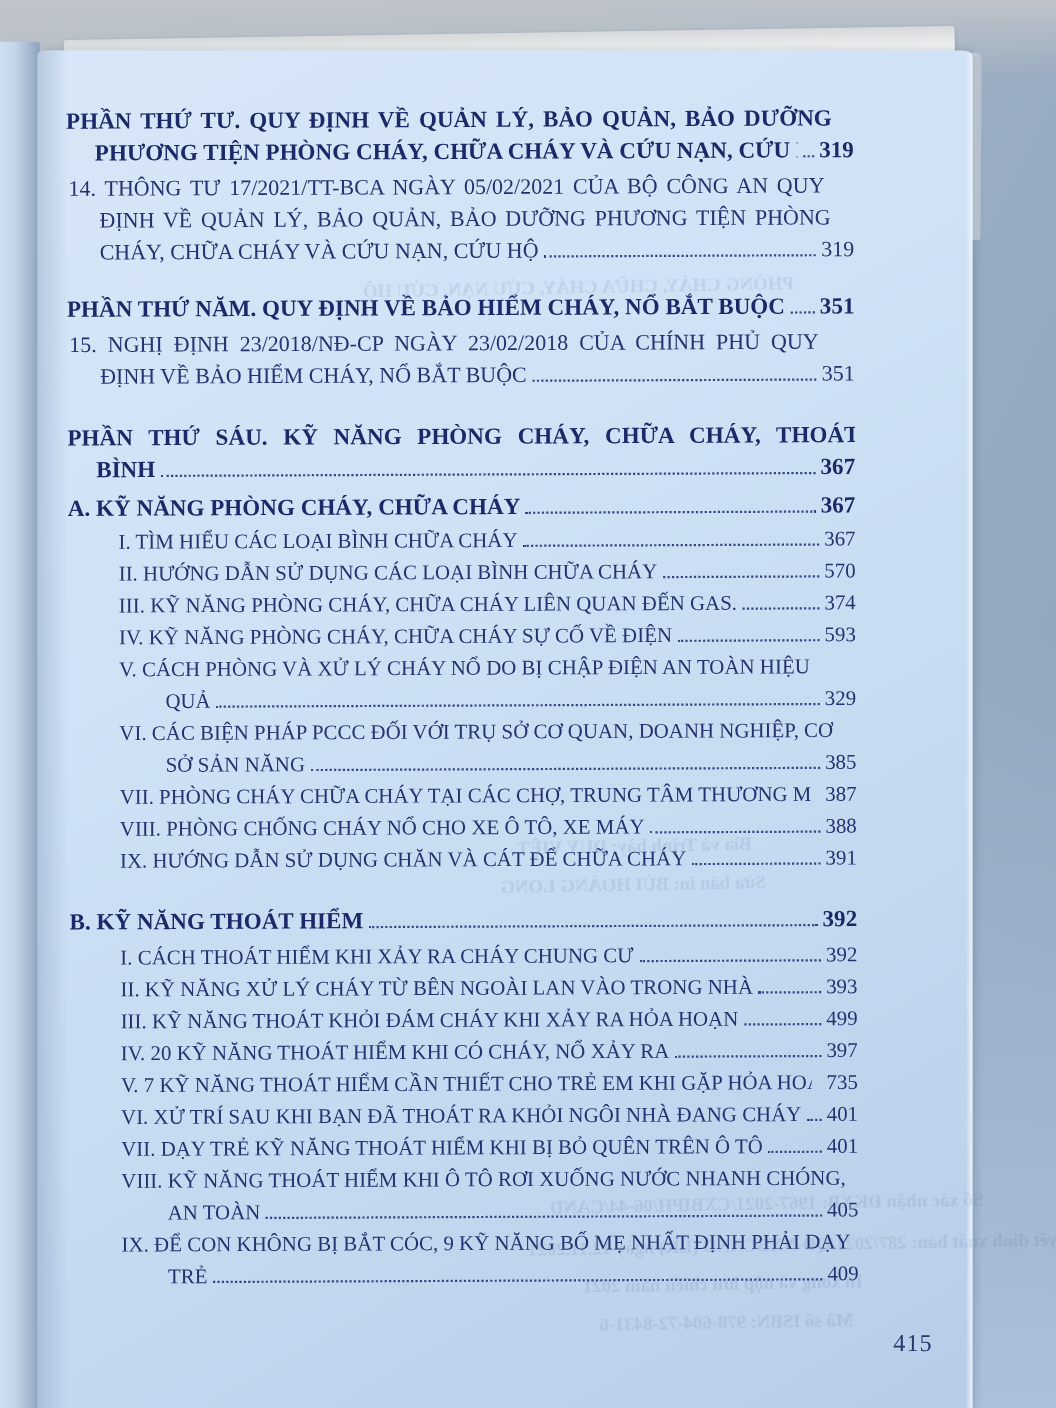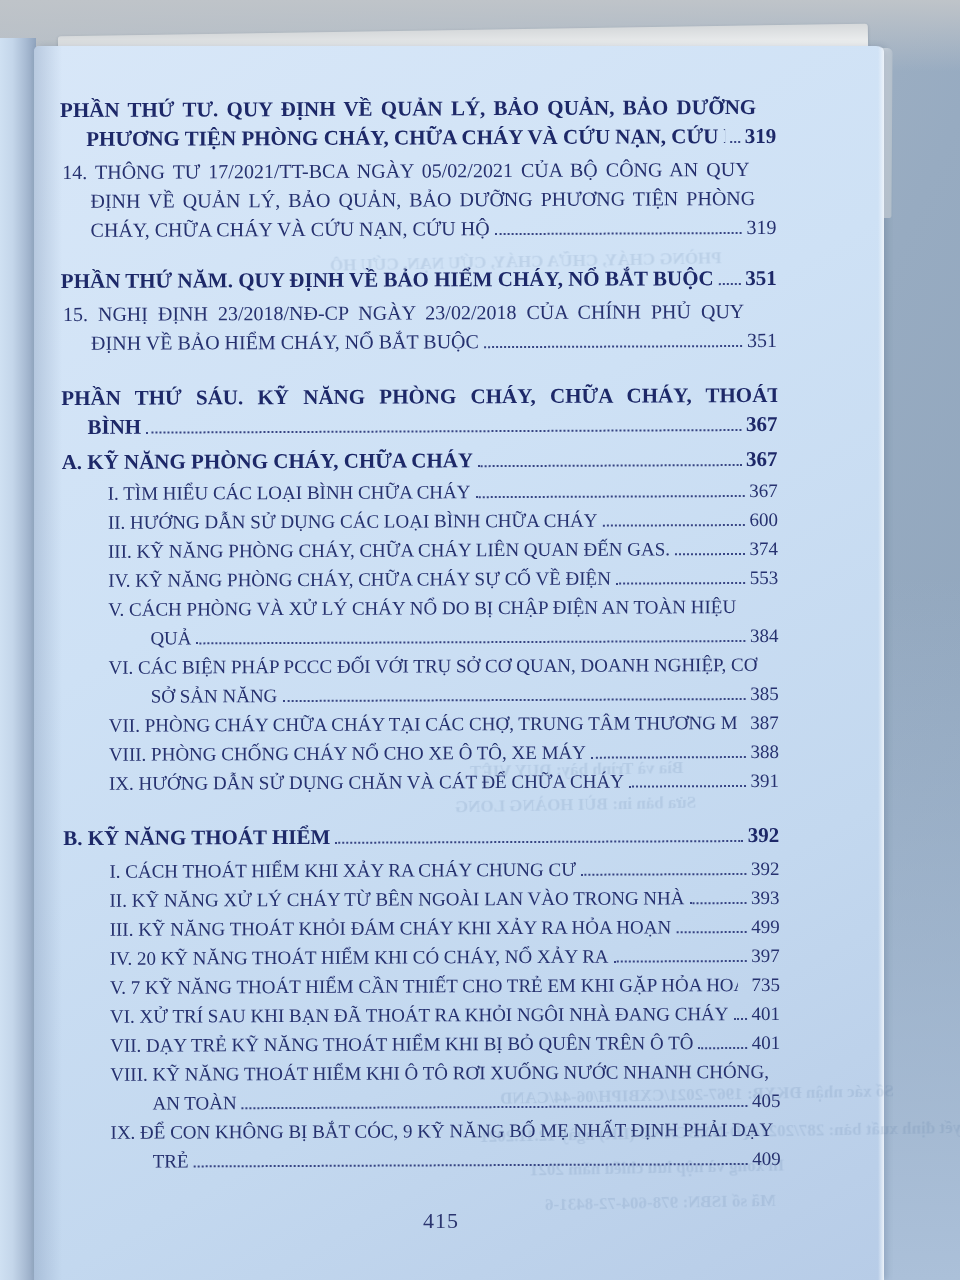--- a/index.html
+++ b/index.html
@@ -48,21 +48,21 @@
   .p2{font-weight:bold;font-size:21px;color:#1d2868;margin-left:26px;}
   .ab{font-weight:bold;font-size:21px;color:#1d2868;}
   .n1{font-size:20px;margin-left:2px;}
   .n2{font-size:20px;margin-left:30px;}
   .i1{font-size:19px;margin-left:46px;}
   .i2{font-size:19px;margin-left:88px;}
   .ws1{word-spacing:3px;}
   .ws2{word-spacing:5px;}
   .ws3{word-spacing:9px;}
   
-  .folio{position:absolute;top:1208px;left:34px;width:814px;text-align:center;
+  .folio{position:absolute;top:1208px;left:34px;width:814px;text-align:right;
     font-size:22px;color:#2b356f;letter-spacing:1px;}
   
   .ghost{position:absolute;transform:scaleX(-1) rotate(1.1deg);color:#3f6392;
     opacity:.13;filter:blur(.7px);font-weight:bold;font-size:17px;white-space:nowrap;}
 </style>
 </head>
 <body>
 
 <div class="backdrop"></div>
 <div class="backdrop-top"></div>
@@ -126,40 +126,40 @@
     <span class="pg">367</span>
   </div>
       <div class="row i1" style="margin-top: 2px;">
     <span class="t">I. TÌM HIỂU CÁC LOẠI BÌNH CHỮA CHÁY</span>
     <span class="dots"></span>
     <span class="pg">367</span>
   </div>
       <div class="row i1">
     <span class="t">II. HƯỚNG DẪN SỬ DỤNG CÁC LOẠI BÌNH CHỮA CHÁY</span>
     <span class="dots"></span>
-    <span class="pg">600</span>
+    <span class="pg">570</span>
   </div>
       <div class="row i1">
     <span class="t">III. KỸ NĂNG PHÒNG CHÁY, CHỮA CHÁY LIÊN QUAN ĐẾN GAS.</span>
     <span class="dots"></span>
     <span class="pg">374</span>
   </div>
       <div class="row i1">
     <span class="t">IV. KỸ NĂNG PHÒNG CHÁY, CHỮA CHÁY SỰ CỐ VỀ ĐIỆN</span>
     <span class="dots"></span>
-    <span class="pg">553</span>
+    <span class="pg">593</span>
   </div>
       <div class="row i1">
     <span class="t">V. CÁCH PHÒNG VÀ XỬ LÝ CHÁY NỔ DO BỊ CHẬP ĐIỆN AN TOÀN HIỆU</span>
 
   </div>
       <div class="row i2">
     <span class="t">QUẢ</span>
     <span class="dots"></span>
-    <span class="pg">384</span>
+    <span class="pg">329</span>
   </div>
       <div class="row i1">
     <span class="t">VI. CÁC BIỆN PHÁP PCCC ĐỐI VỚI TRỤ SỞ CƠ QUAN, DOANH NGHIỆP, CƠ</span>
 
   </div>
       <div class="row i2">
     <span class="t">SỞ SẢN NĂNG</span>
     <span class="dots"></span>
     <span class="pg">385</span>
   </div>

